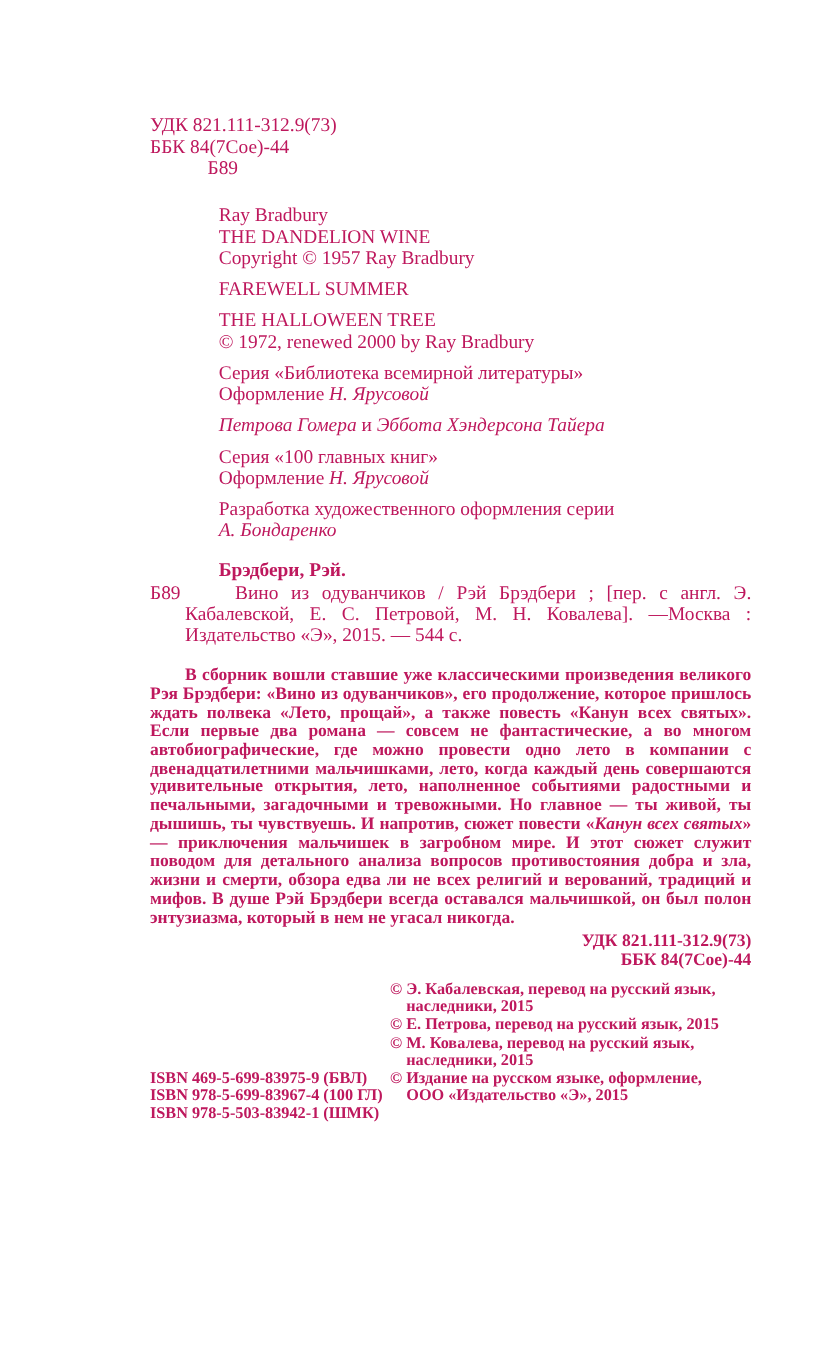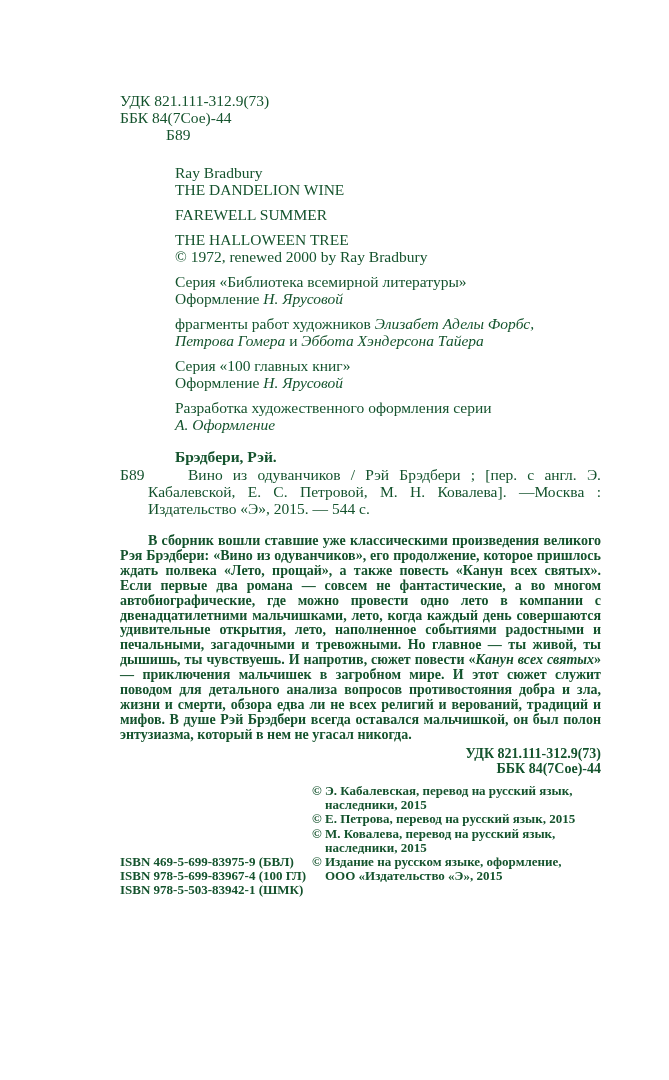--- a/index.html
+++ b/index.html
@@ -1,19 +1,19 @@
 <!DOCTYPE html>
 <html><head>
 <meta charset="utf-8">
 <style>
   html, body { margin: 0; padding: 0; background: #ffffff; }
   body { width: 669px; height: 1080px; }
   .page {
     width: 669px; height: 1080px; box-sizing: border-box;
-    background: #ffffff; color: #14532d;
+    background: #ffffff; color: #be185d;
     font-family: "Liberation Serif", "DejaVu Serif", serif;
     font-size: 15.5px; line-height: 17px;
     padding: 92px 68px 0 120px;
     overflow: hidden;
   }
   .line { white-space: nowrap; }
   .auth-sign { padding-left: 46px; }
   .indent-block { margin-left: 55px; margin-top: 21px; }
   .group { margin-bottom: 8px; }
   .bib { margin-top: 15px; }
@@ -48,49 +48,49 @@
     <div class="line">УДК 821.111-312.9(73)</div>
     <div class="line">ББК 84(7Сое)-44</div>
     <div class="line auth-sign">Б89</div>
   </header>
 
   <section class="indent-block">
 
     <div class="group">
       <div class="line">Ray Bradbury</div>
       <div class="line">THE DANDELION WINE</div>
+      <div class="line">Copyright © 1957 Ray Bradbury</div>
     </div>
 
     <div class="group">
       <div class="line">FAREWELL SUMMER</div>
     </div>
 
     <div class="group">
       <div class="line">THE HALLOWEEN TREE</div>
       <div class="line">© 1972, renewed 2000 by Ray Bradbury</div>
     </div>
 
     <div class="group">
       <div class="line">Серия «Библиотека всемирной литературы»</div>
       <div class="line"><span>Оформление </span><i>Н. Ярусовой</i></div>
     </div>
 
     <div class="group">
-      <div class="line"><span>фрагменты работ художников </span><i>Элизабет Аделы Форбс,</i></div>
       <div class="line"><i>Петрова Гомера</i><span> и </span><i>Эббота Хэндерсона Тайера</i></div>
     </div>
 
     <div class="group">
       <div class="line">Серия «100 главных книг»</div>
       <div class="line"><span>Оформление </span><i>Н. Ярусовой</i></div>
     </div>
 
     <div class="group">
       <div class="line">Разработка художественного оформления серии</div>
-      <div class="line"><i>А. Оформление</i></div>
+      <div class="line"><i>А. Бондаренко</i></div>
     </div>
 
   </section>
 
   <section class="bib">
     <div class="bib-header">Брэдбери, Рэй.</div>
     <div class="bib-entry"><span class="bib-code">Б89</span><span>Вино из одуванчиков / Рэй Брэдбери ; [пер. с англ. Э. Кабалевской, Е. С. Петровой, М. Н. Ковалева]. —Москва : Издательство «Э», 2015. — 544 с.</span></div>
   </section>
 
   <section class="annotation"><span>В сборник вошли ставшие уже классическими произведения великого Рэя Брэдбери: «Вино из одуванчиков», его продолжение, которое пришлось ждать полвека «Лето, прощай», а также повесть «Канун всех святых». Если первые два романа — совсем не фантастические, а во многом автобиографические, где можно провести одно лето в компании с двенадцатилетними мальчишками, лето, когда каждый день совершаются удивительные открытия, лето, наполненное событиями радостными и печальными, загадочными и тревожными. Но главное — ты живой, ты дышишь, ты чувствуешь. И напротив, сюжет повести «</span><i>Канун всех святых</i><span>» — приключения мальчишек в загробном мире. И этот сюжет служит поводом для детального анализа вопросов противостояния добра и зла, жизни и смерти, обзора едва ли не всех религий и верований, традиций и мифов. В душе Рэй Брэдбери всегда оставался мальчишкой, он был полон энтузиазма, который в нем не угасал никогда.</span></section>

